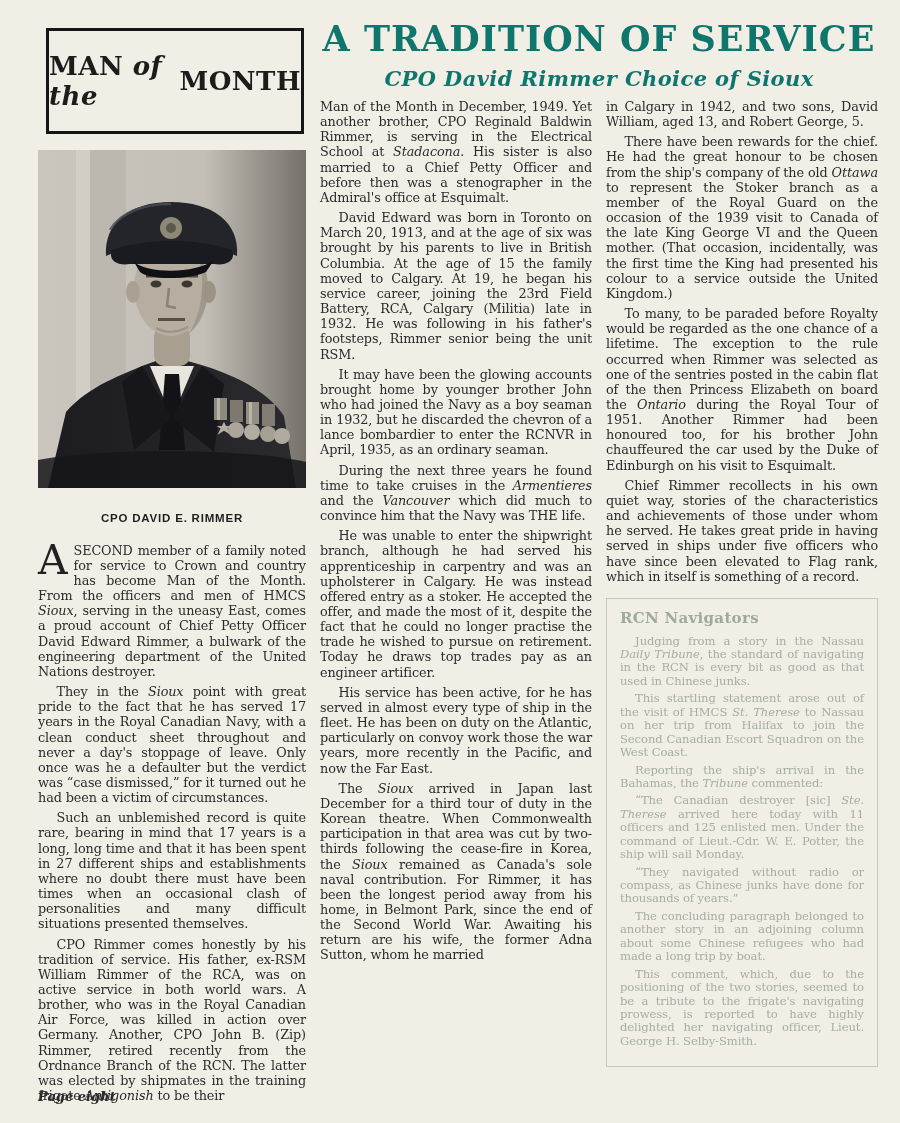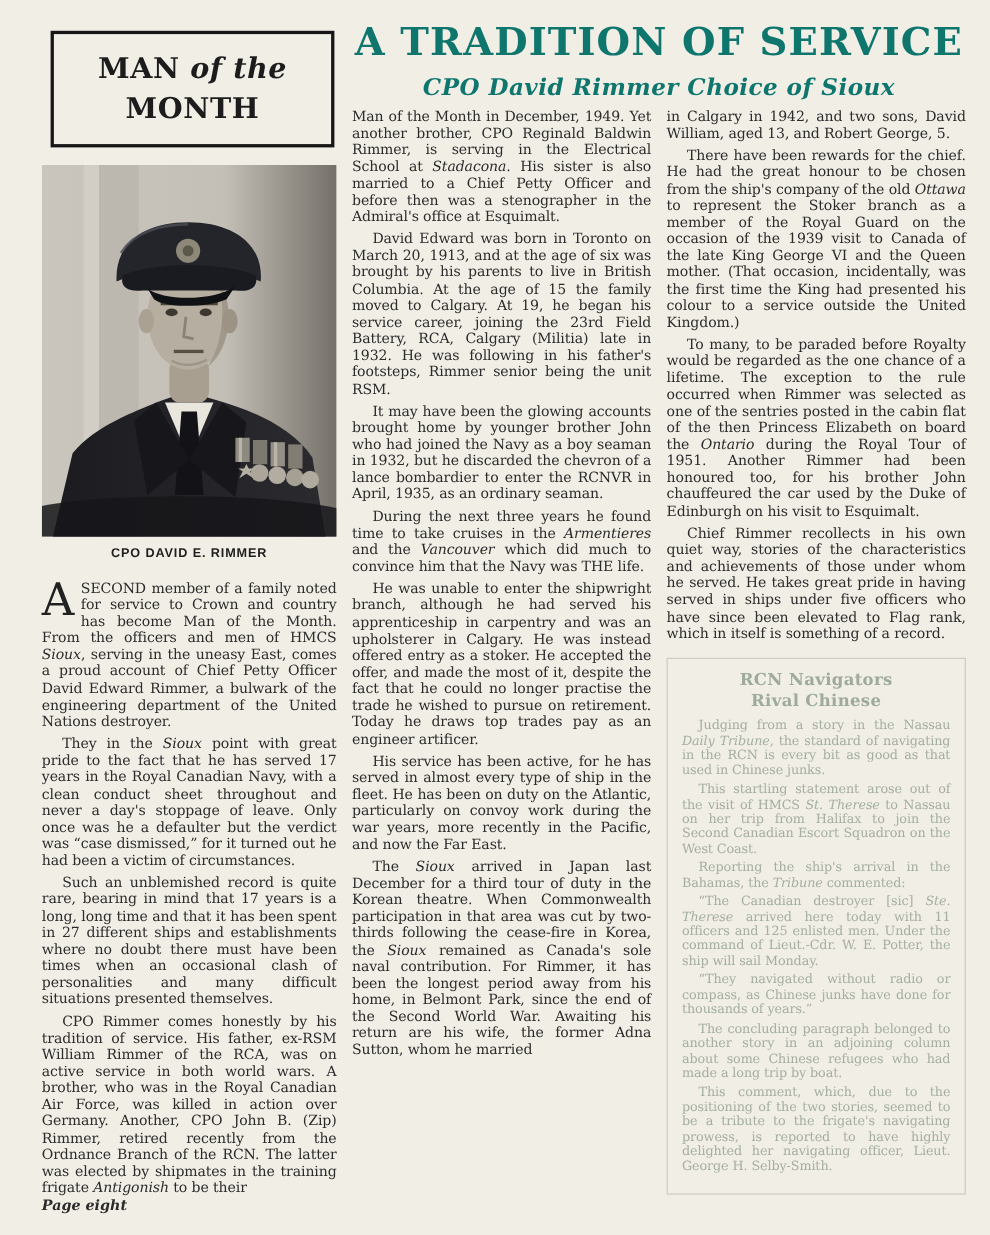--- a/index.html
+++ b/index.html
@@ -4,21 +4,21 @@
 <style>
   html,body{margin:0;padding:0;}
   body{
     width:900px;height:1123px;position:relative;overflow:hidden;
     background:#f1eee6;color:#2b2b2b;
     font-family:"DejaVu Serif",serif;
   }
   
   .motm-box{
     position:absolute;left:46px;top:28px;width:252px;height:100px;
-    border:3px solid #161616;display:flex;flex-direction:column;
+    border:3px solid #161616;display:flex;
     align-items:center;justify-content:center;gap:6px;
     font-weight:bold;font-size:26px;letter-spacing:.5px;color:#1c1c1c;
   }
   .headline{position:absolute;left:312px;top:18px;width:574px;text-align:center;color:#0f766e;}
   .headline h1{margin:0;font-size:35px;font-weight:bold;letter-spacing:1px;white-space:nowrap;}
   .headline h2{margin:7px 0 0;font-size:21px;font-weight:bold;font-style:italic;letter-spacing:.4px;}
   
   .col{position:absolute;font-size:12.8px;line-height:1.185;text-align:justify;letter-spacing:-.1px;}
   .col-left{left:38px;top:150px;width:268px;}
   .col-mid{left:320px;top:99px;width:272px;}
@@ -26,32 +26,32 @@
   .col p{margin:0 0 5px;text-indent:1.45em;}
   .col p.noindent{text-indent:0;}
   .body-text{margin-top:17px;}
   .dropcap{
     float:left;font-size:41px;line-height:30px;padding:2px 6px 0 0;color:#222;
   }
   p.lead{text-indent:0;}
   
   .photo{width:268px;height:338px;display:block;}
   .caption{
-    margin-top:9px;text-align:center;
+    margin-top:24px;text-align:center;
     font-family:"Liberation Sans",sans-serif;font-weight:bold;
     font-size:11.5px;letter-spacing:.8px;color:#1f1f1f;
   }
   
   .sidebar-box{
     margin-top:14px;border:1.5px solid #c6cabc;
     padding:10px 13px 14px;color:#a4aea1;
     font-size:11.6px;line-height:1.16;text-align:justify;
   }
   .sidebar-box .box-title{
-    text-align:center;font-weight:bold;font-size:15px;line-height:1.25;
+    font-weight:bold;font-size:15px;line-height:1.25;
     color:#9daa9c;letter-spacing:.3px;margin-bottom:7px;text-indent:0;
   }
   .sidebar-box p{margin:0 0 4px;text-indent:1.3em;}
   
   .page-footer{
     position:absolute;left:38px;top:1089px;
     font-weight:bold;font-style:italic;font-size:13px;color:#2b2b2b;
   }
   i{font-style:italic;}
 </style>
@@ -143,36 +143,35 @@
   </div>
 </div>
 
 <div class="col col-mid">
   <div>
       <p class="noindent">Man of the Month in December, 1949. Yet another brother, CPO Reginald Baldwin Rimmer, is serving in the Electrical School at <i>Stadacona</i>.  His sister is also married to a Chief Petty Officer and before then was a stenographer in the Admiral's office at Esquimalt.</p>
       <p>David Edward was born in Toronto on March 20, 1913, and at the age of six was brought by his parents to live in British Columbia.  At the age of 15 the family moved to Calgary.  At 19, he began his service career, joining the 23rd Field Battery, RCA, Calgary (Militia) late in 1932.  He was following in his father's footsteps, Rimmer senior being the unit RSM.</p>
       <p>It may have been the glowing accounts brought home by younger brother John who had joined the Navy as a boy seaman in 1932, but he discarded the chevron of a lance bombardier to enter the RCNVR in April, 1935, as an ordinary seaman.</p>
       <p>During the next three years he found time to take cruises in the <i>Armentieres</i> and the <i>Vancouver</i> which did much to convince him that the Navy was THE life.</p>
       <p>He was unable to enter the shipwright branch, although he had served his apprenticeship in carpentry and was an upholsterer in Calgary.  He was instead offered entry as a stoker.  He accepted the offer, and made the most of it, despite the fact that he could no longer practise the trade he wished to pursue on retirement.  Today he draws top trades pay as an engineer artificer.</p>
-      <p>His service has been active, for he has served in almost every type of ship in the fleet.  He has been on duty on the Atlantic, particularly on convoy work during the war years, more recently in the Pacific, and now the Far East.</p>
+      <p>His service has been active, for he has served in almost every type of ship in the fleet.  He has been on duty on the Atlantic, particularly on convoy work those the war years, more recently in the Pacific, and now the Far East.</p>
       <p>The <i>Sioux</i> arrived in Japan last December for a third tour of duty in the Korean theatre.  When Commonwealth participation in that area was cut by two-thirds following the cease-fire in Korea, the <i>Sioux</i> remained as Canada's sole naval contribution.  For Rimmer, it has been the longest period away from his home, in Belmont Park, since the end of the Second World War. Awaiting his return are his wife, the former Adna Sutton, whom he married</p>
     </div>
 </div>
 
 <div class="col col-right">
   <div>
       <p class="noindent">in Calgary in 1942, and two sons, David William, aged 13, and Robert George, 5.</p>
       <p>There have been rewards for the chief.  He had the great honour to be chosen from the ship's company of the old <i>Ottawa</i> to represent the Stoker branch as a member of the Royal Guard on the occasion of the 1939 visit to Canada of the late King George VI and the Queen mother.  (That occasion, incidentally, was the first time the King had presented his colour to a service outside the United Kingdom.)</p>
       <p>To many, to be paraded before Royalty would be regarded as the one chance of a lifetime.  The exception to the rule occurred when Rimmer was selected as one of the sentries posted in the cabin flat of the then Princess Elizabeth on board the <i>Ontario</i> during the Royal Tour of 1951.  Another Rimmer had been honoured too, for his brother John chauffeured the car used by the Duke of Edinburgh on his visit to Esquimalt.</p>
       <p>Chief Rimmer recollects in his own quiet way, stories of the characteristics and achievements of those under whom he served.  He takes great pride in having served in ships under five officers who have since been elevated to Flag rank, which in itself is something of a record.</p>
     </div>
   <div class="sidebar-box">
     <div class="box-title">
       <div>RCN Navigators</div>
-      <div>Rival Chinese</div>
     </div>
     <div>
         <p>Judging from a story in the Nassau <i>Daily Tribune</i>, the standard of navigating in the RCN is every bit as good as that used in Chinese junks.</p>
         <p>This startling statement arose out of the visit of HMCS <i>St. Therese</i> to Nassau on her trip from Halifax to join the Second Canadian Escort Squadron on the West Coast.</p>
         <p>Reporting the ship's arrival in the Bahamas, the <i>Tribune</i> commented:</p>
         <p>“The Canadian destroyer [sic] <i>Ste. Therese</i> arrived here today with 11 officers and 125 enlisted men.  Under the command of Lieut.-Cdr. W. E. Potter, the ship will sail Monday.</p>
         <p>“They navigated without radio or compass, as Chinese junks have done for thousands of years.”</p>
         <p>The concluding paragraph belonged to another story in an adjoining column about some Chinese refugees who had made a long trip by boat.</p>
         <p>This comment, which, due to the positioning of the two stories, seemed to be a tribute to the frigate's navigating prowess, is reported to have highly delighted her navigating officer, Lieut. George H. Selby-Smith.</p>
       </div>

